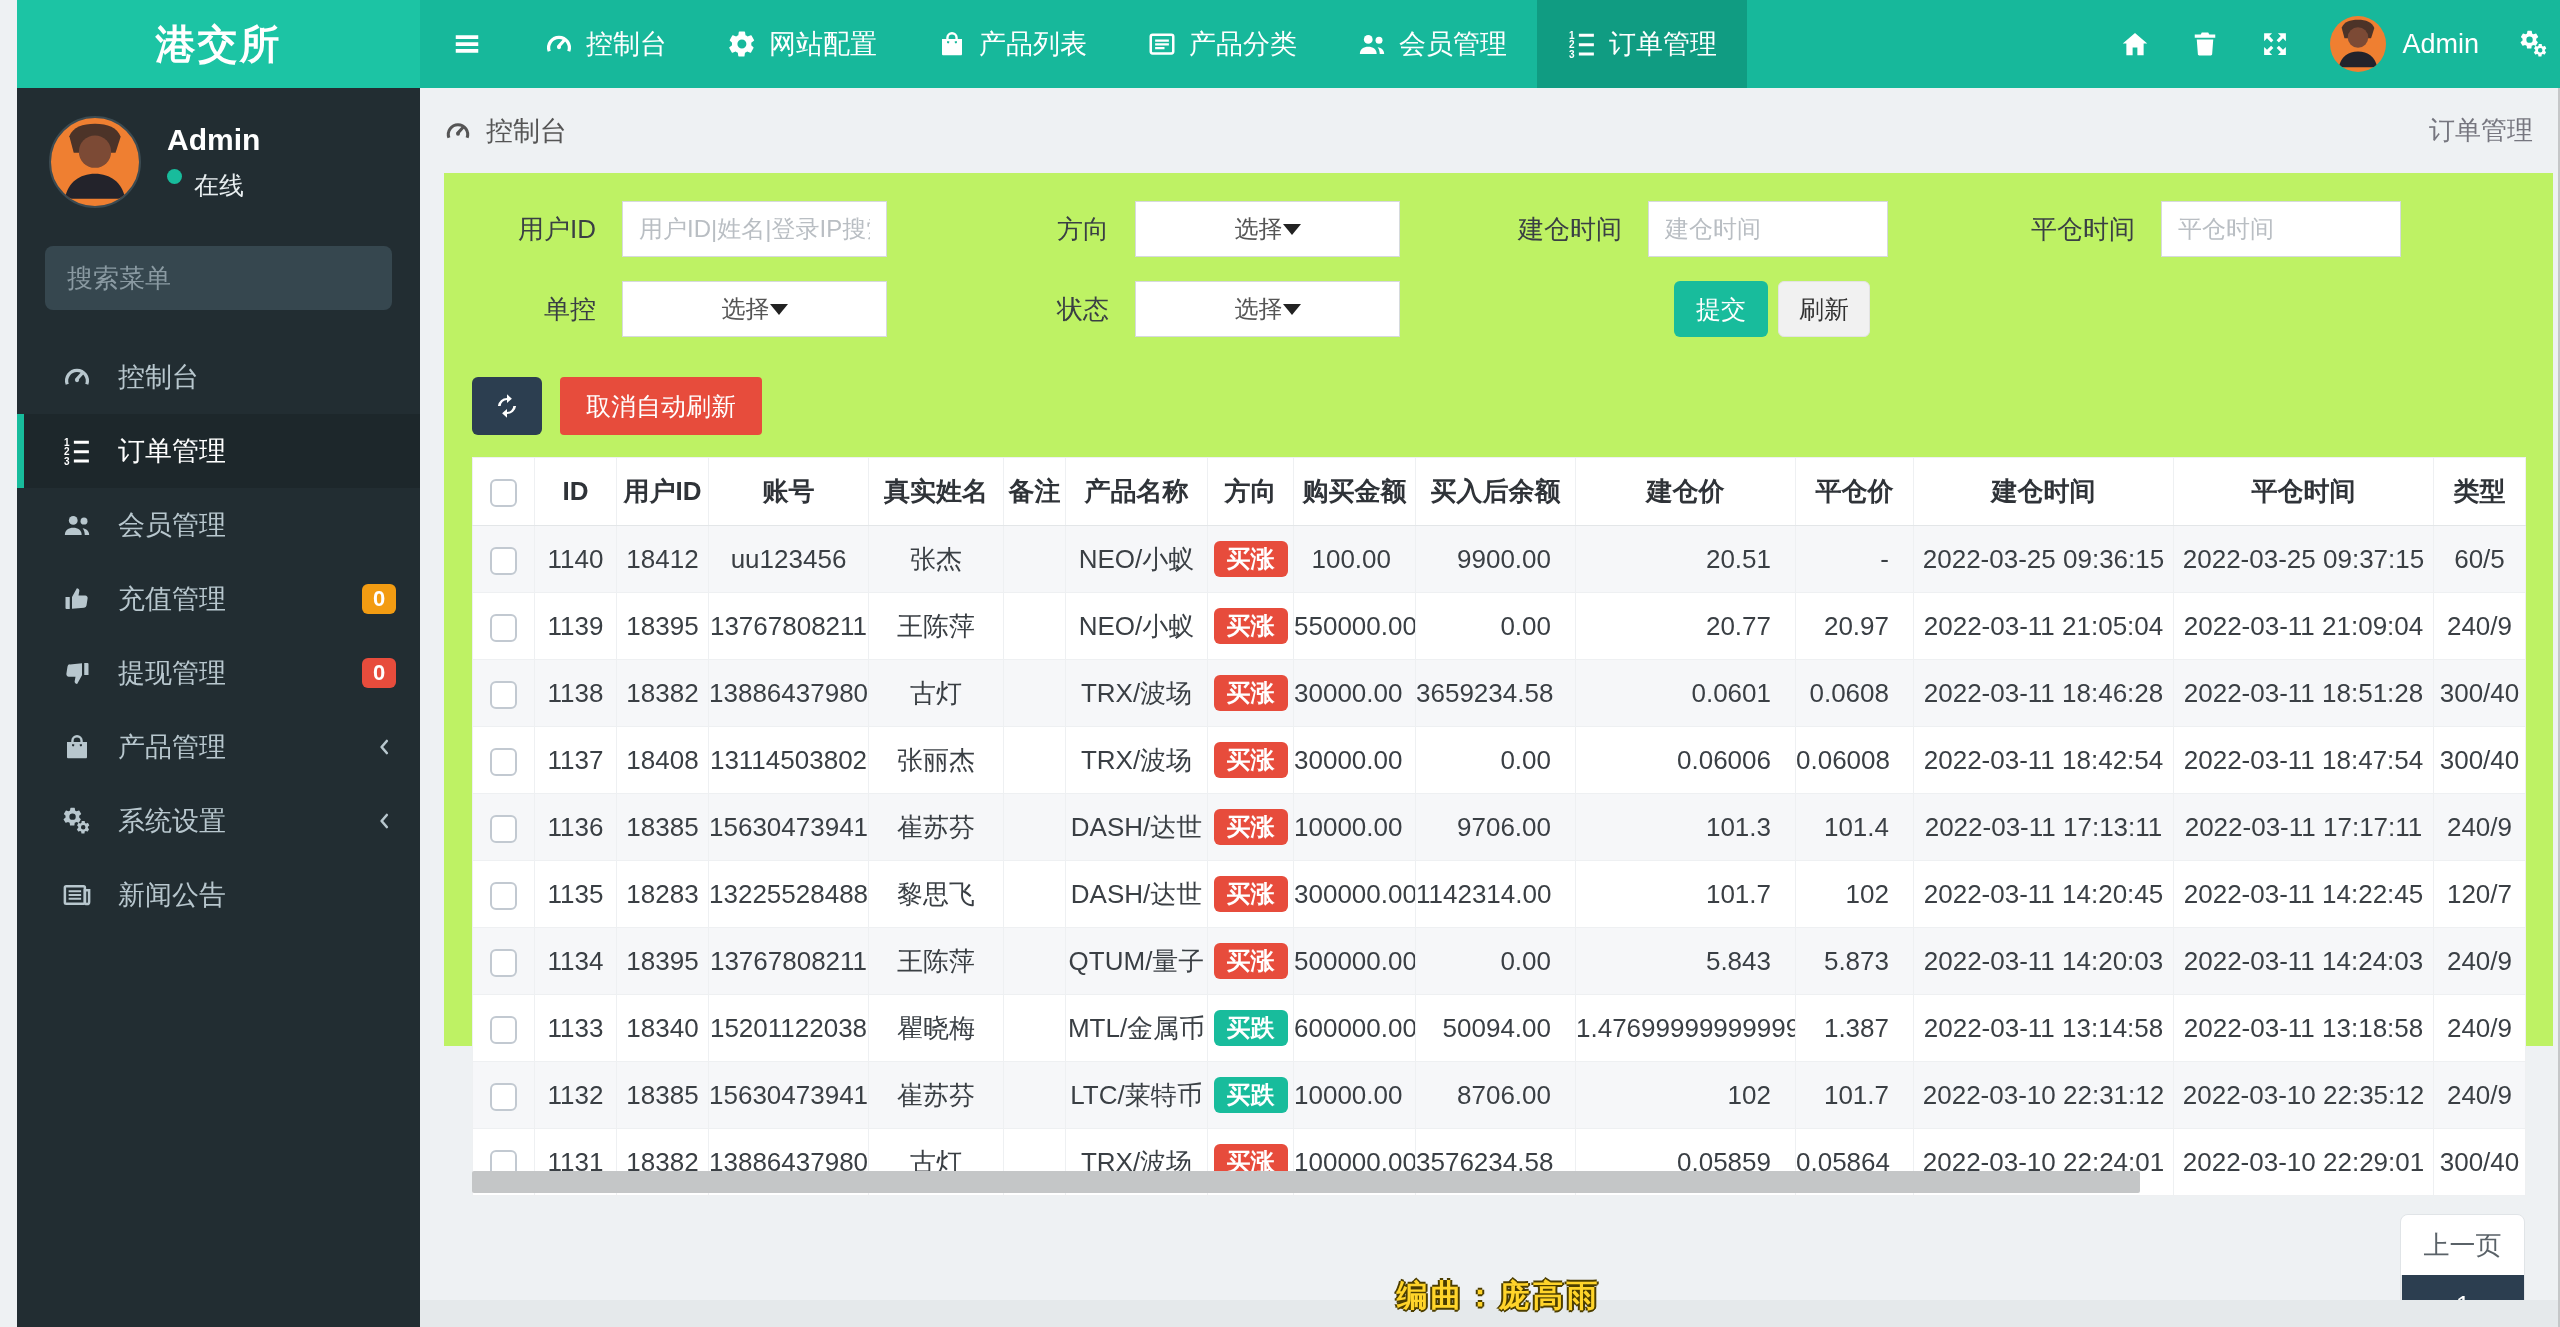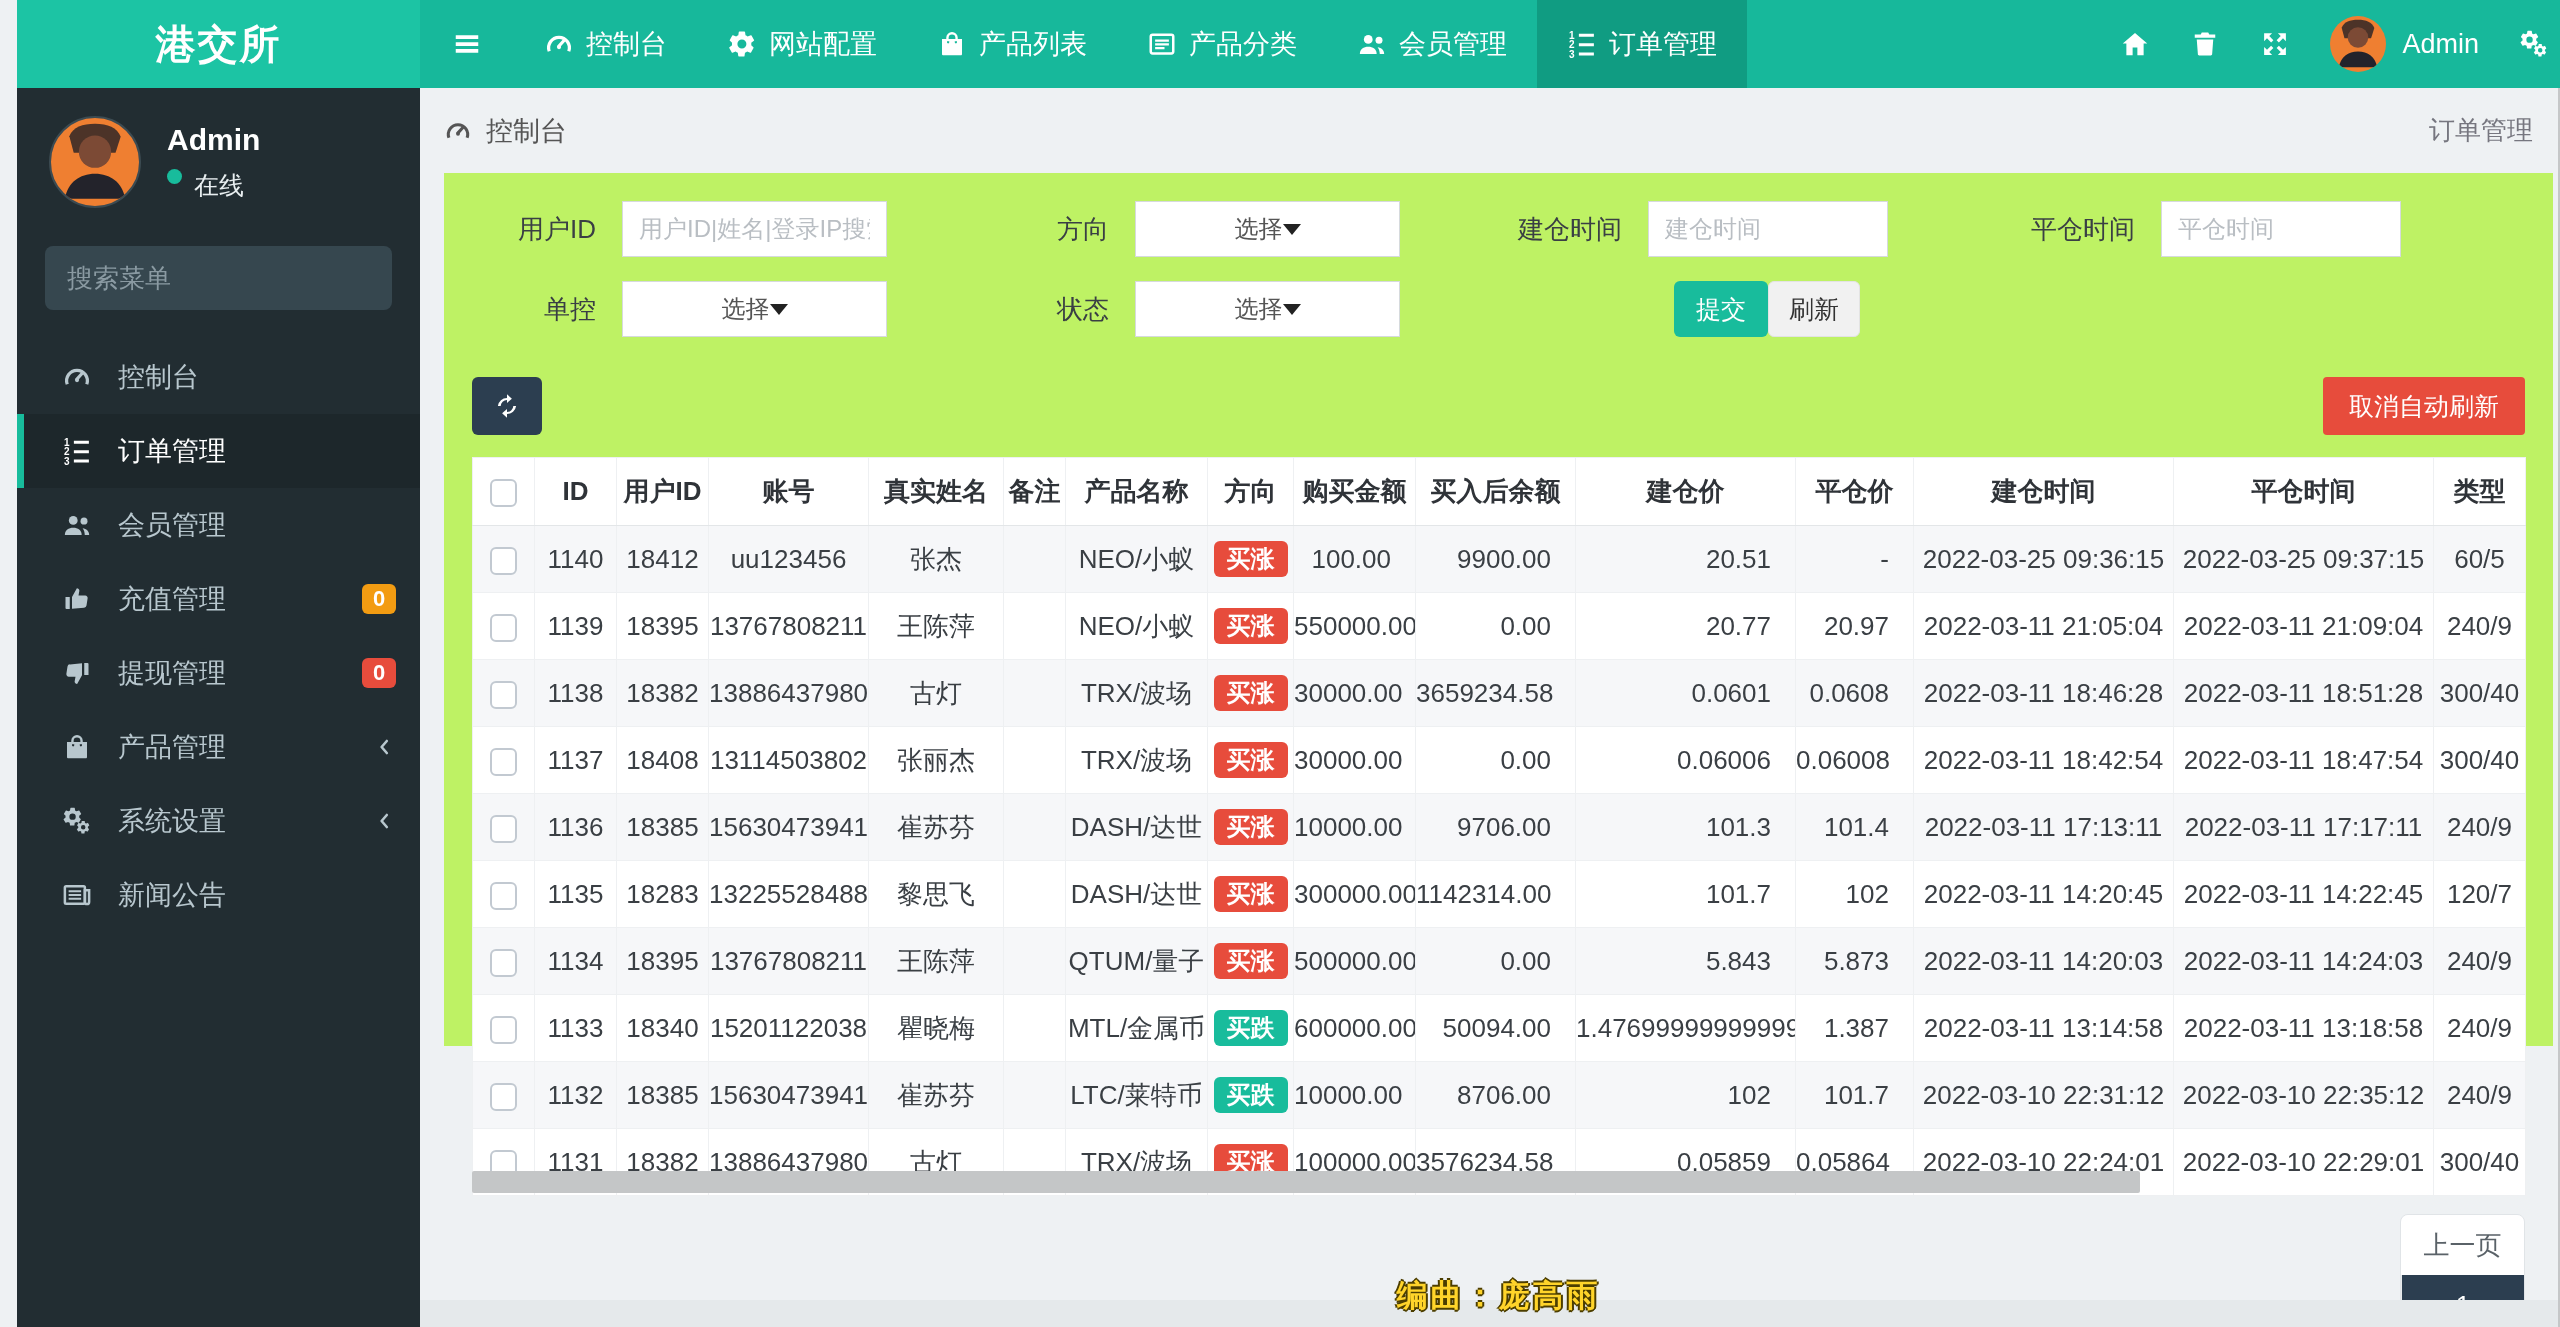--- a/index.html
+++ b/index.html
@@ -59,26 +59,26 @@
   .filter-row { display:flex; margin-bottom:24px; }
   .f-group { display:flex; align-items:center; width:513px; }
   .f-label { width:150px; text-align:right; padding-right:26px; font-size:26px; color:#3a3f44; }
   .f-input, .f-select { height:56px; border:1px solid #d6dadd; background:#fff; font-size:24px; color:#555; padding:0 16px; font-family:inherit; }
   .f-input { width:265px; }
   .f-input.narrow { width:240px; }
   .f-input::placeholder { color:#b9bec3; }
   .f-select { width:265px; display:flex; align-items:center; justify-content:center; cursor:pointer; }
   .caret-down { width:0; height:0; border-left:9px solid transparent; border-right:9px solid transparent; border-top:11px solid #222; }
   .caret-up { width:0; height:0; border-left:8px solid transparent; border-right:8px solid transparent; border-bottom:10px solid #222; }
-  .f-buttons { display:flex; align-items:flex-start; margin-left:176px; }
+  .f-buttons { display:flex; align-items:flex-start; gap:10px; margin-left:176px; }
   .btn { border:none; cursor:pointer; font-family:inherit; }
   .btn-submit { background:#18bc9c; color:#fff; font-size:25px; padding:0 22px; height:56px; border-radius:6px; }
   .btn-refresh { background:#f1f1f1; color:#333; font-size:25px; padding:0 20px; height:56px; border-radius:6px; border:1px solid #e3e3e3; }
 
-  .toolbar { display:flex; align-items:center; gap:18px; margin:40px 0 22px 0;justify-content:space-between; }
+  .toolbar { display:flex; align-items:center; gap:18px; margin:40px 0 22px 0; }
   .btn-reload { width:70px; height:58px; background:#2c3e50; border-radius:6px; display:flex; align-items:center; justify-content:center; color:#fff; }
   .btn-reload svg { width:28px; height:28px; }
   .btn-cancel-auto { background:#e74c3c; color:#fff; font-size:25px; height:58px; padding:0 26px; border-radius:4px; }
 
   
   .table-wrap { position:relative; }
   table { width:100%; border-collapse:collapse; table-layout:fixed; background:#fff; }
   th, td { border:1px solid #eef0f2; font-size:26px; height:67px; text-align:center; overflow:hidden; white-space:nowrap; }
   thead th { height:68px; font-weight:bold; color:#2f3338; border-bottom:1px solid #e3e6e8; background:#fff; }
   tbody tr:nth-child(odd) { background:#f6f7f9; }

